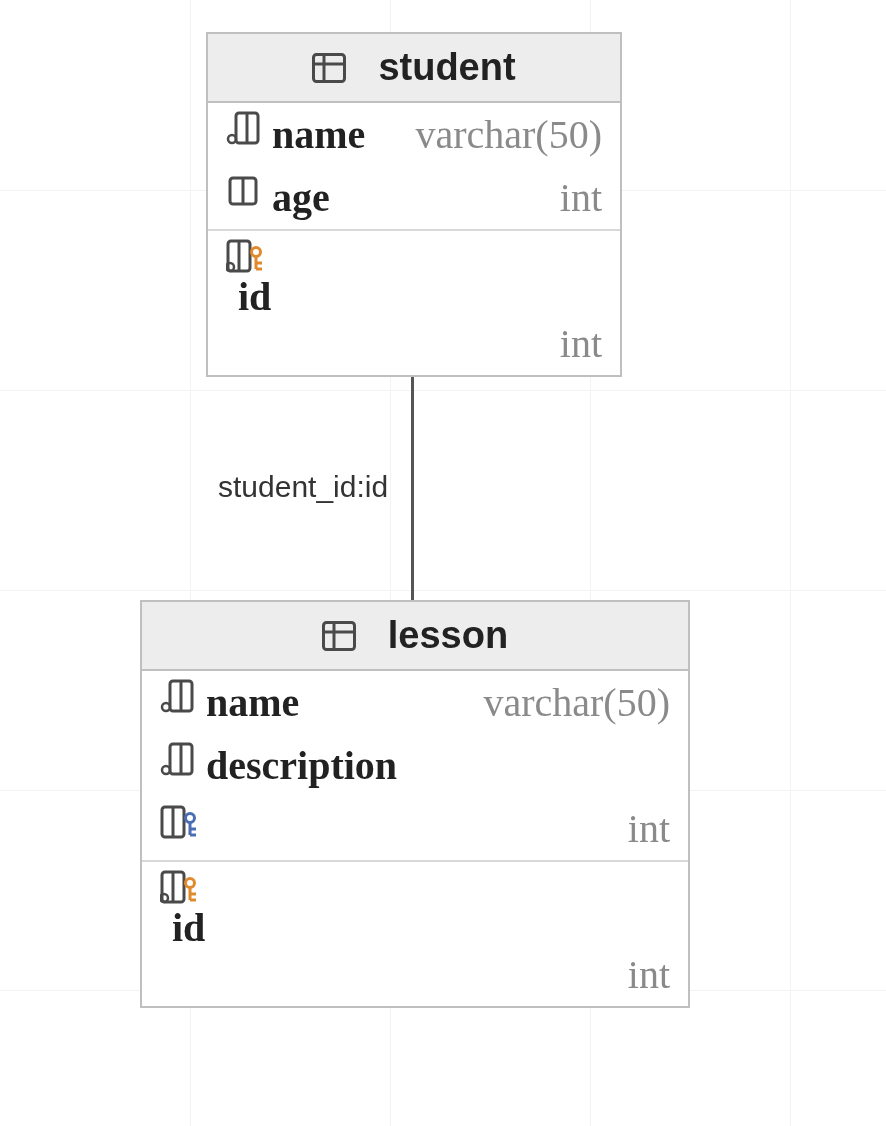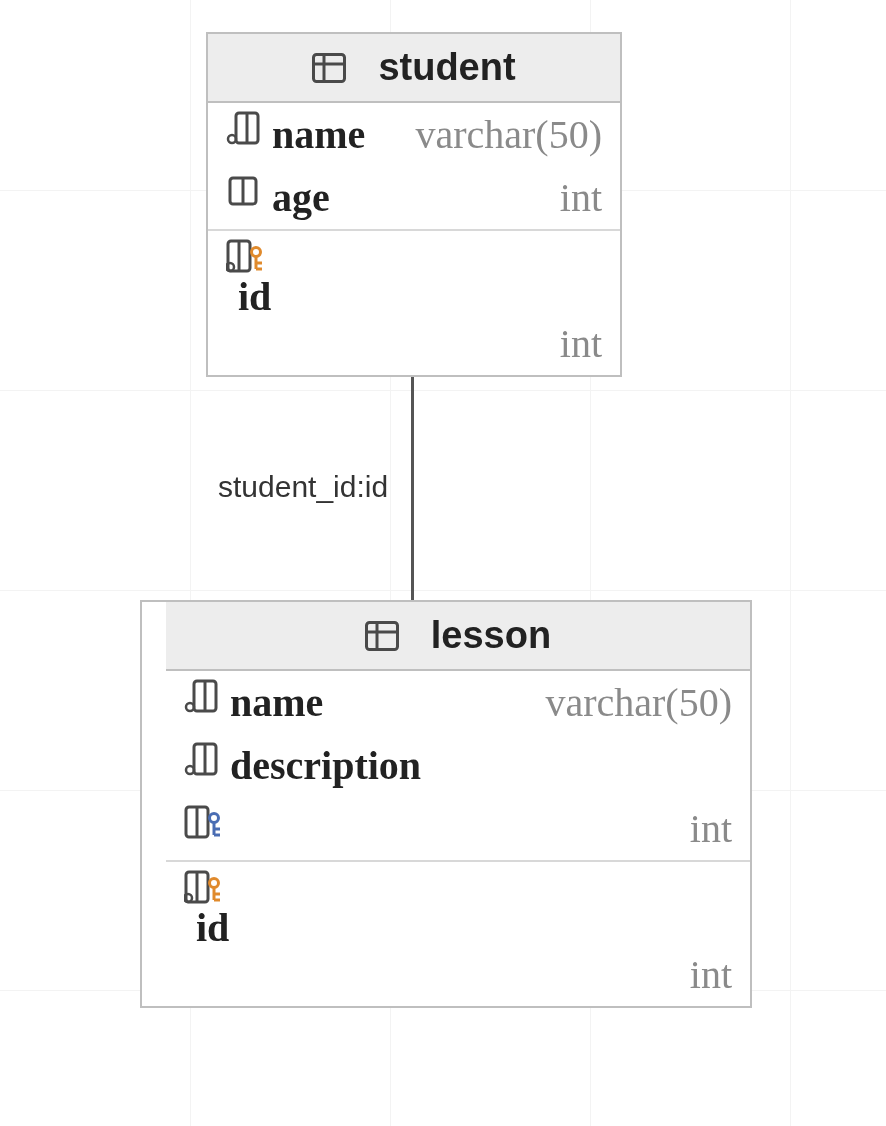--- a/index.html
+++ b/index.html
@@ -125,21 +125,21 @@
       <circle cx="30" cy="13" r="4.5" fill="none" stroke="#e08a2c" stroke-width="3"></circle>
       <line x1="30" y1="17" x2="30" y2="30" stroke="#e08a2c" stroke-width="3"></line>
       <line x1="30" y1="24" x2="36" y2="24" stroke="#e08a2c" stroke-width="3"></line>
       <line x1="30" y1="30" x2="36" y2="30" stroke="#e08a2c" stroke-width="3"></line>
     </svg>
     <span class="col-name">id</span>
     <span class="col-type">int</span>
   </div>
 </div>
 
-<div class="entity" style="left:140px; top:600px; width:612px;padding-left:24px;">
+<div class="entity" style="left:140px; top:600px; width:550px;">
   <div class="entity-header">
     <svg class="icon-svg" width="34" height="30" viewBox="0 0 34 30">
       <rect x="1.5" y="1.5" width="31" height="27" rx="3" fill="none" stroke="#4a4a4a" stroke-width="3"></rect>
       <line x1="1.5" y1="11" x2="32.5" y2="11" stroke="#4a4a4a" stroke-width="3"></line>
       <line x1="12" y1="1.5" x2="12" y2="28.5" stroke="#4a4a4a" stroke-width="3"></line>
     </svg>
     <span>lesson</span>
   </div>
 
   <div class="col">

